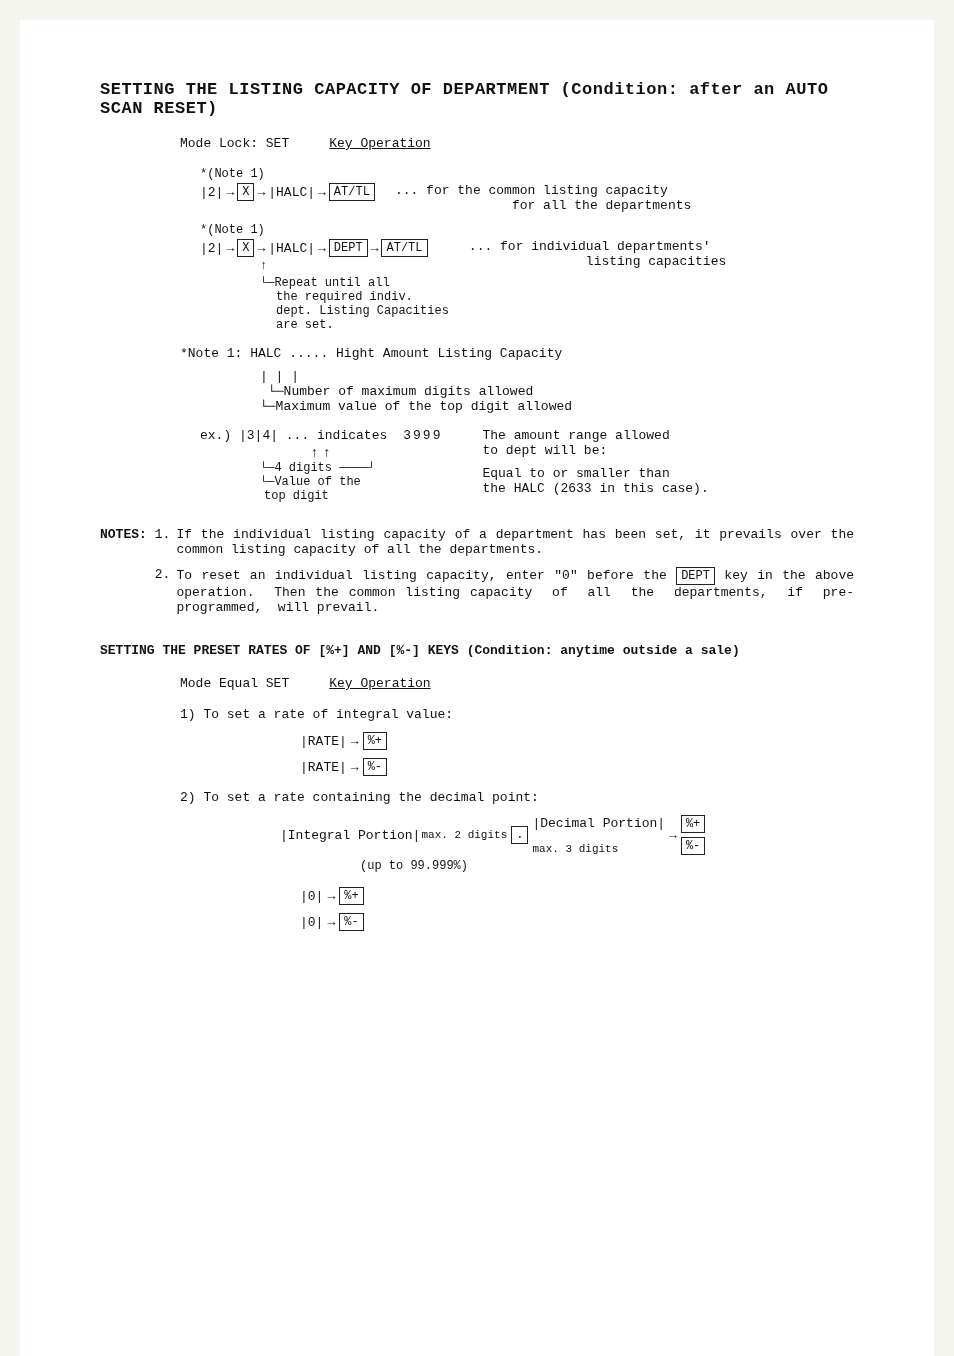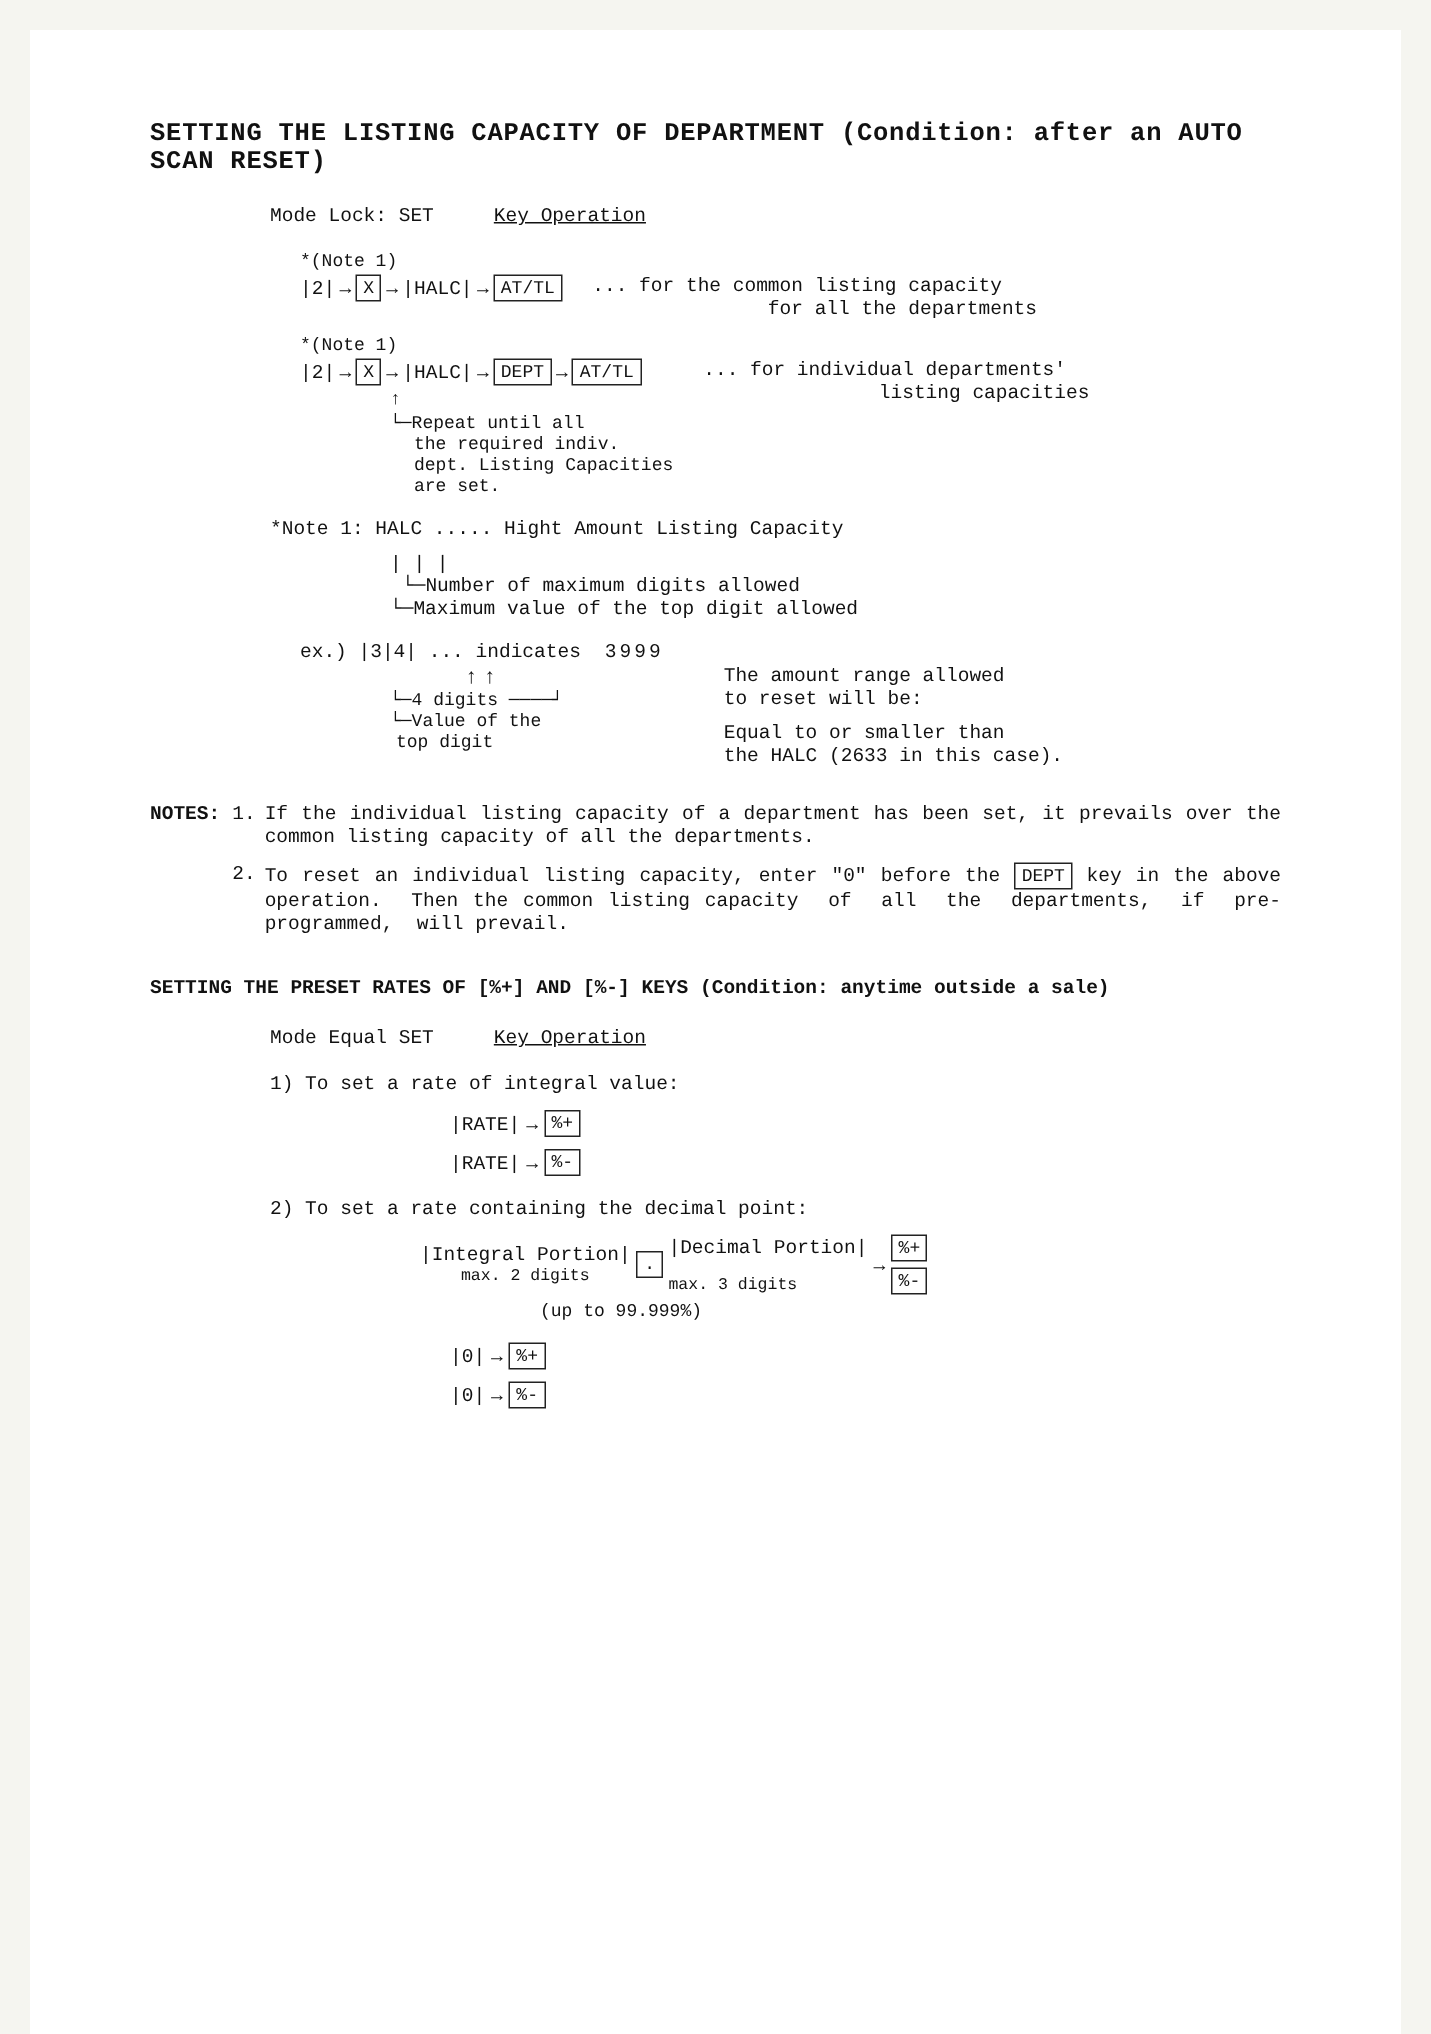--- a/index.html
+++ b/index.html
@@ -121,23 +121,23 @@
           <span style="font-size:14px; margin-right:2px;">↑</span>
             <span style="font-size:14px; margin-left:2px;">↑</span>
         </div>
       </div>
       <div style="margin-left:60px; font-size:12px;">
         <div> └─4 digits ────┘</div>
         <div>└─Value of the</div>
         <div style="margin-left:4px;">top digit</div>
       </div>
     </div>
-    <div style="font-size:13px; max-width:250px; margin-top:16px;">
+    <div style="font-size:13px; max-width:250px; margin-top:0;">
       <div>The  amount  range   allowed</div>
-      <div style="margin-bottom:8px;">to reset will be:</div>
+      <div style="margin-bottom:8px;">to dept will be:</div>
       <div>Equal  to  or  smaller  than</div>
       <div>the HALC (2633 in this case).</div>
     </div>
   </div>
 
   <div style="margin-bottom:28px;">
     <div style="display:flex; align-items:flex-start; gap:8px; margin-bottom:10px;">
       <span style="font-weight:bold; font-size:13px; white-space:nowrap;">NOTES:</span>
       <div style="font-size:13px;">
         <div style="display:flex; gap:6px; margin-bottom:10px; text-align:justify;">
@@ -174,21 +174,21 @@
           <span>→</span>
           <kbd>%-</kbd>
       </div>
     </div>
   </div>
 
   <div style="margin-left:80px; margin-bottom:14px;">
     <div style="font-size:13px; margin-bottom:10px;">2) To set a rate containing the decimal point:</div>
     <div style="margin-left:100px;">
       <div style="display:flex; align-items:center; gap:4px; font-size:13px; flex-wrap:wrap;">
-        <div style="display:flex; flex-direction:column; align-items:center; gap:1px;">
+        <div style="display:flex; flex-direction:row; align-items:center; gap:1px;">
           <span>|Integral Portion|</span>
           <span style="font-size:11px;">max. 2 digits</span>
         </div>
         <kbd>.</kbd>
         <div style="display:flex; flex-direction:column; gap:12px;">
           <span>|Decimal Portion|</span>
           <span style="font-size:11px;">max. 3 digits</span>
         </div>
         <span>→</span>
         <div style="display:flex; flex-direction:column; gap:4px;">

